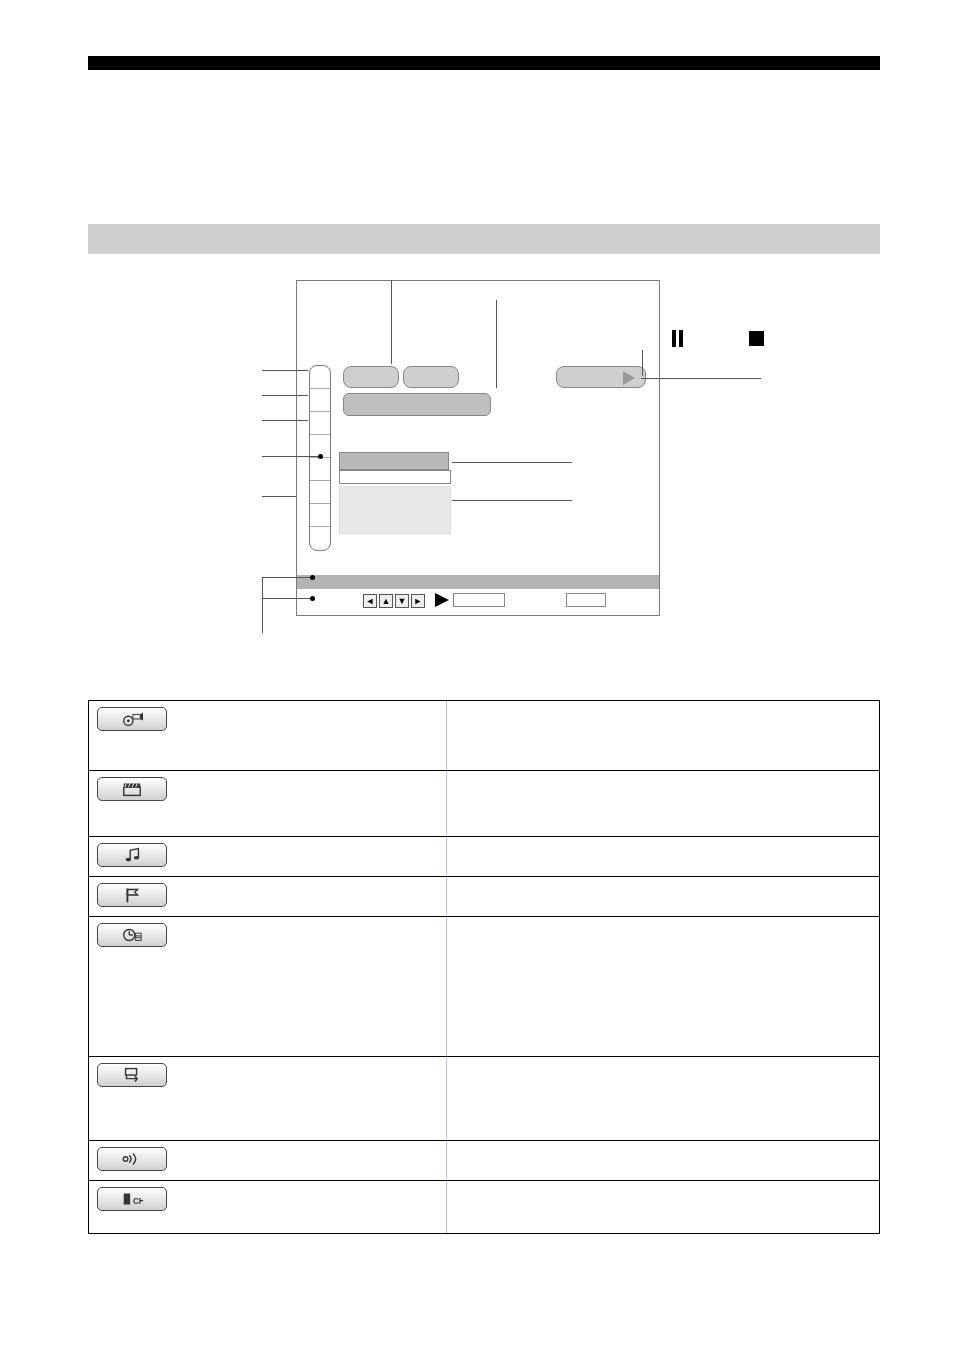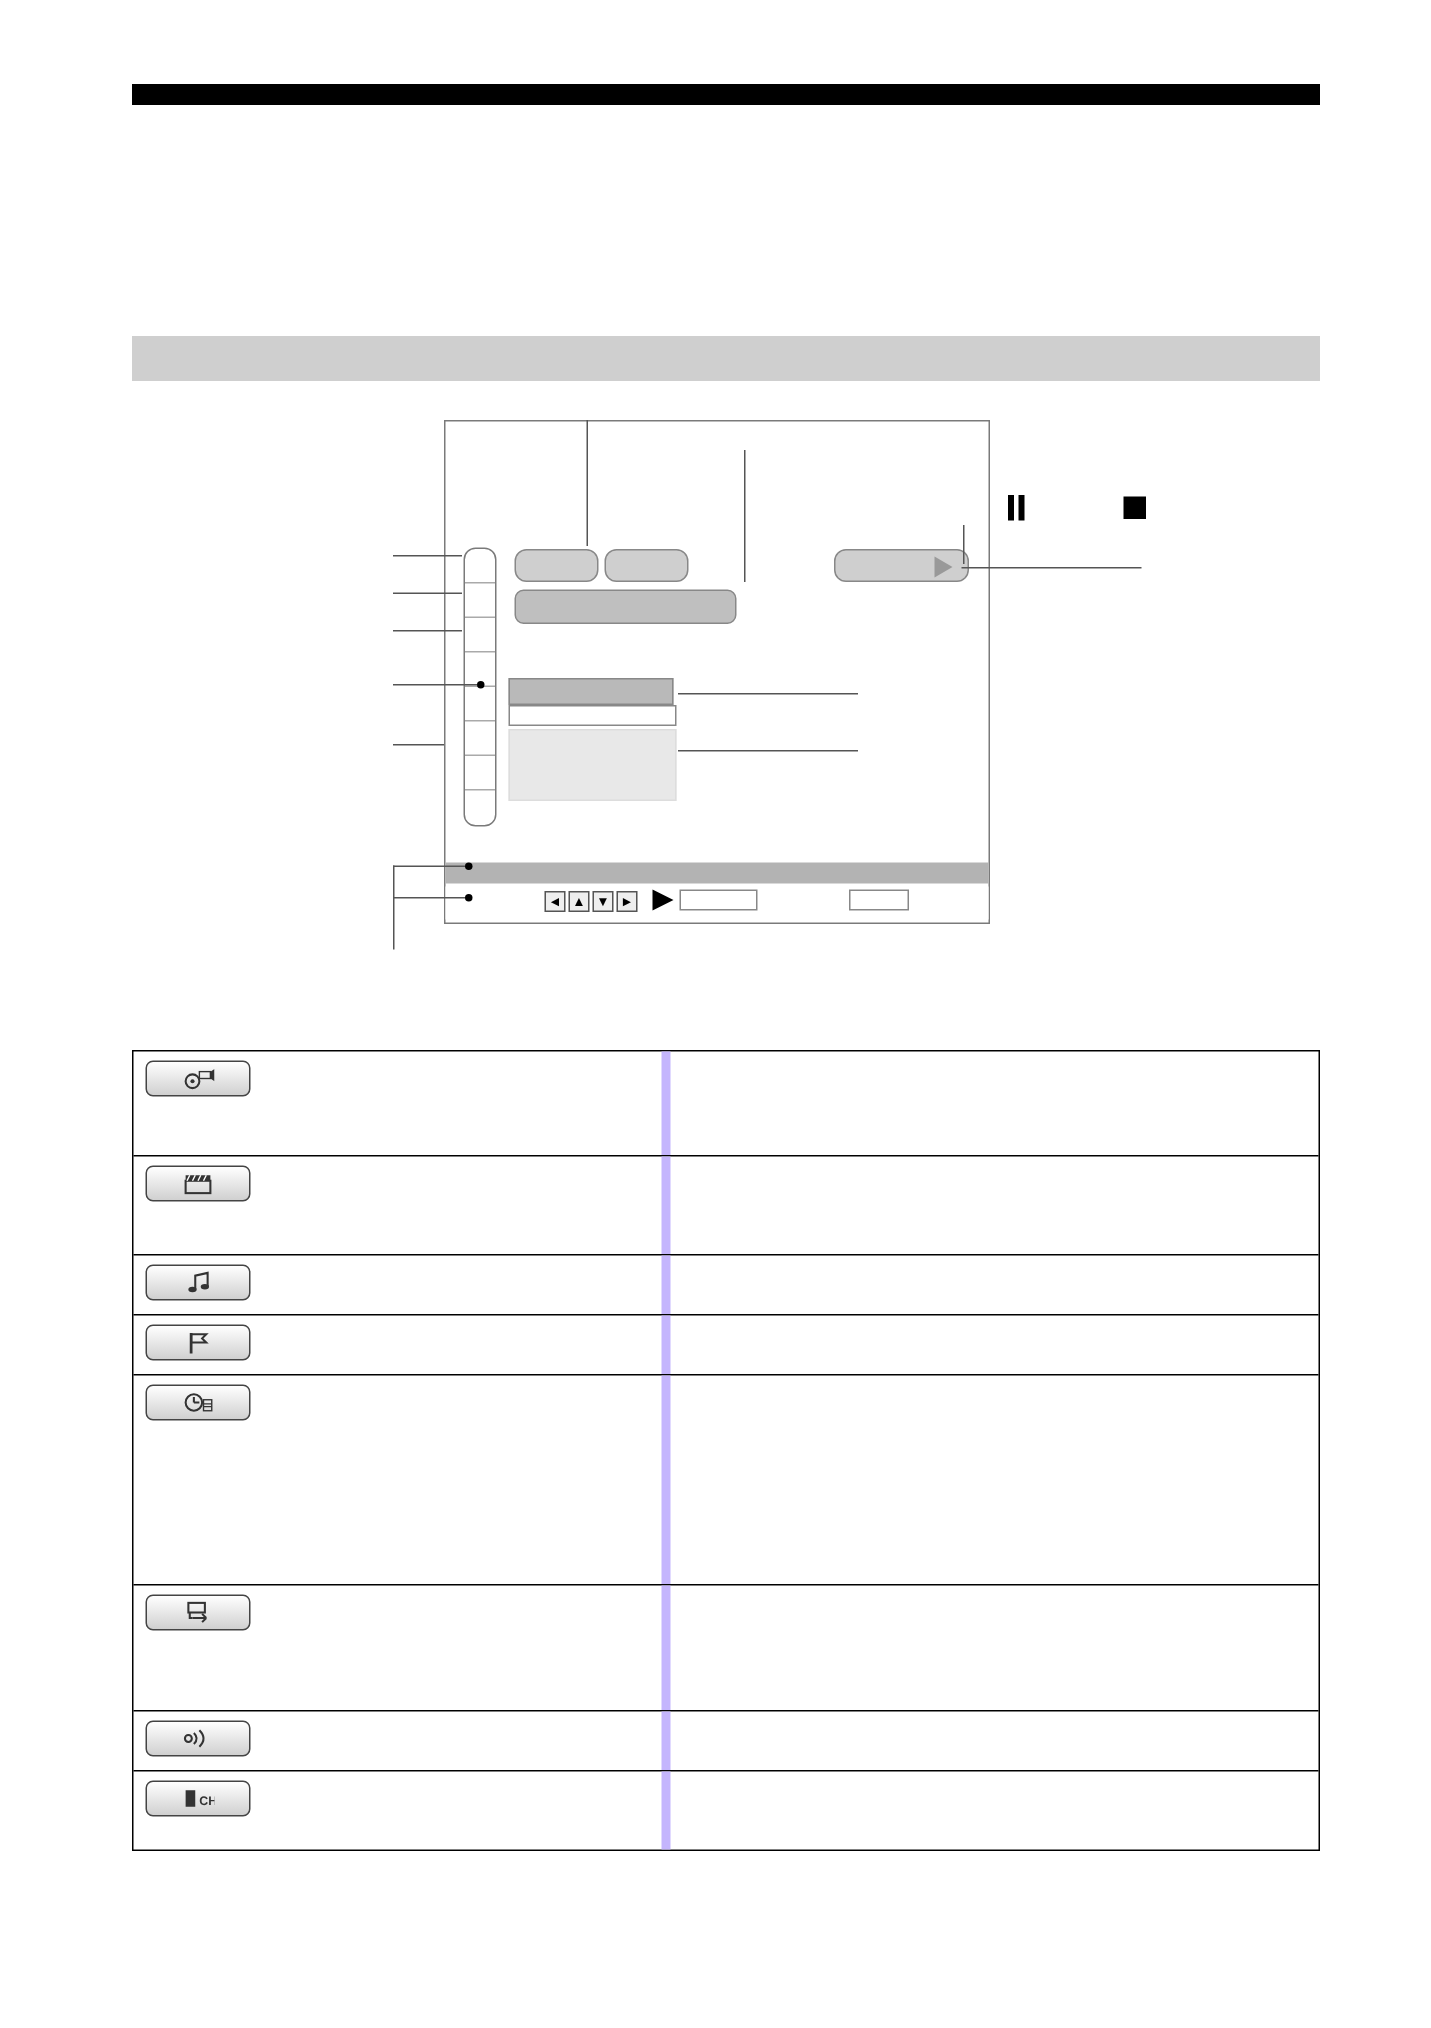--- a/index.html
+++ b/index.html
@@ -174,21 +174,21 @@
     border-right: 1px solid #000;
     border-bottom: 1px solid #000;
   }
   .row {
     display: flex;
     border-bottom: 1px solid #000;
   }
   .row:last-child { border-bottom: none; }
   .col1 {
     width: 358px;
-    border-right: 6px solid #c4b5fd;
+    border-right: 1px solid #c4b5fd;
     padding: 6px;
     position: relative;
     min-height: 36px;
   }
   .col2 {
     flex: 1;
     padding: 6px;
   }
   .row.r1 { height: 70px; }
   .row.r2 { height: 66px; }

